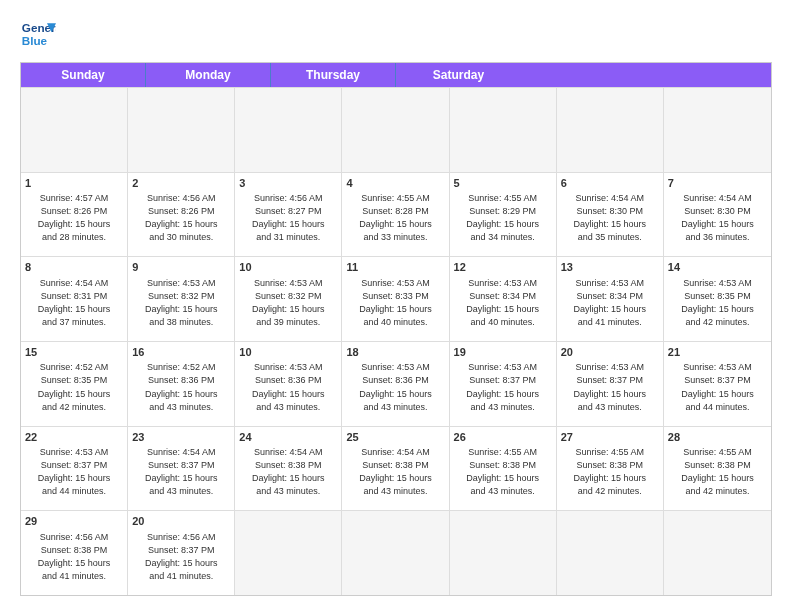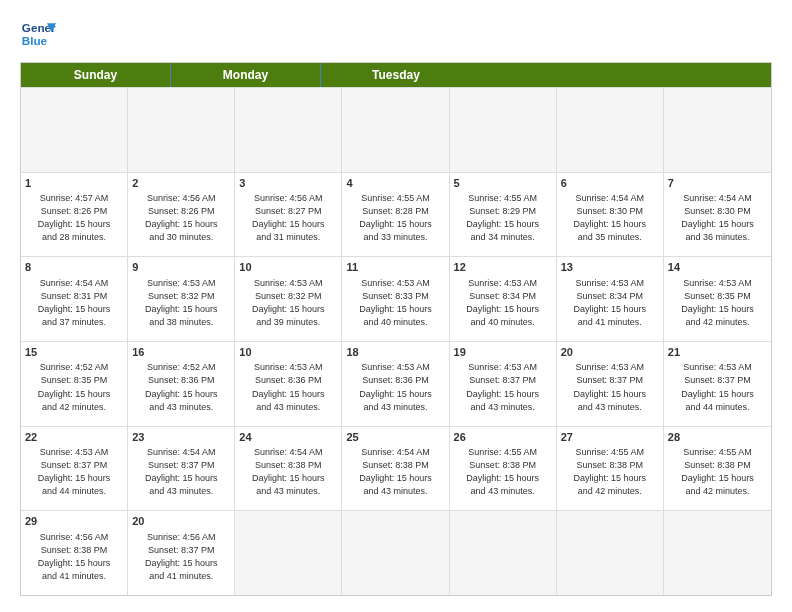--- a/index.html
+++ b/index.html
@@ -45,22 +45,22 @@
       color: #444;
     }
     .calendar {
       flex: 1;
       display: flex;
       flex-direction: column;
       border: 1px solid #ccc;
     }
     .cal-header {
       display: grid;
-      grid-template-columns: repeat(5, 1fr);
-      background: #4d7c0f;
+      grid-template-columns: repeat(6, 1fr);
+      background: #8b5cf6;
     }
     .cal-header-cell {
       color: #fff;
       font-size: 12px;
       font-weight: bold;
       text-align: center;
       padding: 5px 2px;
       border-right: 1px solid #4a7ec8;
     }
     .cal-header-cell:last-child {
@@ -119,21 +119,22 @@
     <div class="title-block">
       <div class="main-title"></div>
       <div class="subtitle"></div>
     </div>
   </div>
 
   <div class="calendar">
     <div class="cal-header" id="cal-header">
         <div class="cal-header-cell">Sunday</div>
         <div class="cal-header-cell">Monday</div>
-        <div class="cal-header-cell">Tuesday</div>
+        <div class="cal-header-cell">Thursday</div>
+        <div class="cal-header-cell">Saturday</div>
       </div>
     <div class="cal-body" id="cal-body">
         <div class="cal-row">
           <div class="cal-cell empty"></div>
           <div class="cal-cell empty"></div>
           <div class="cal-cell empty"></div>
           <div class="cal-cell empty"></div>
           <div class="cal-cell empty"></div>
           <div class="cal-cell empty"></div>
           <div class="cal-cell empty"></div>

